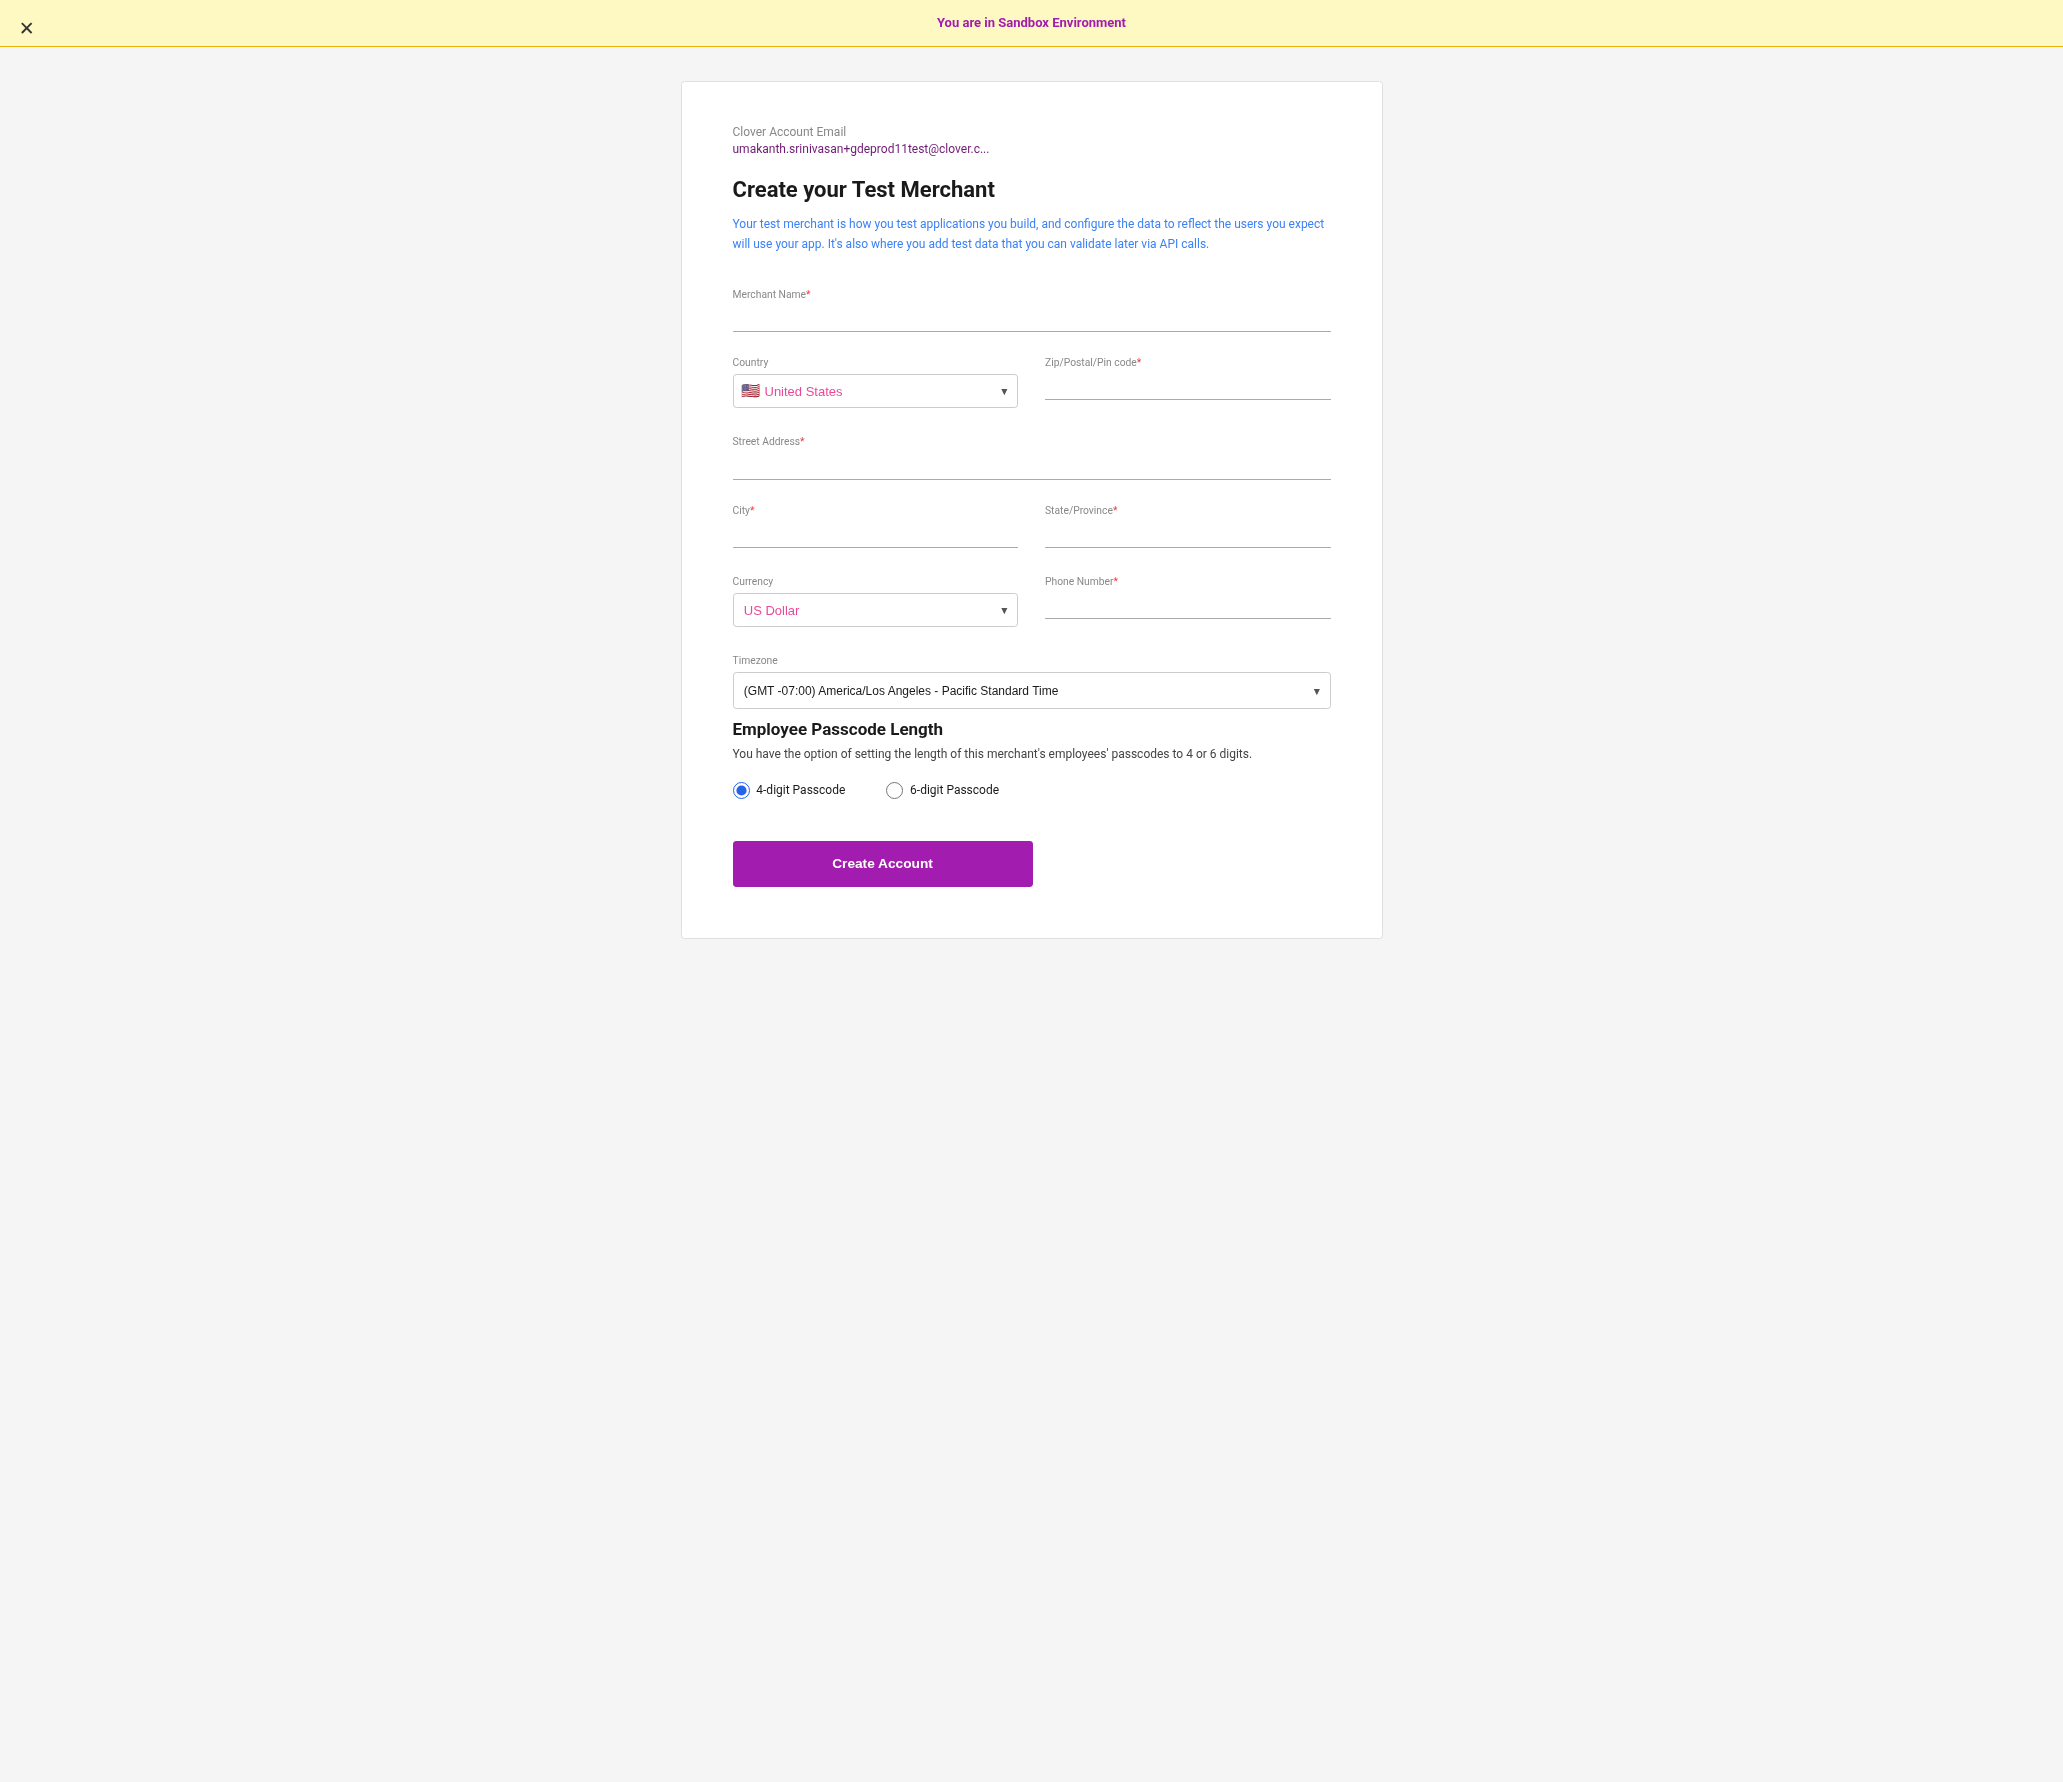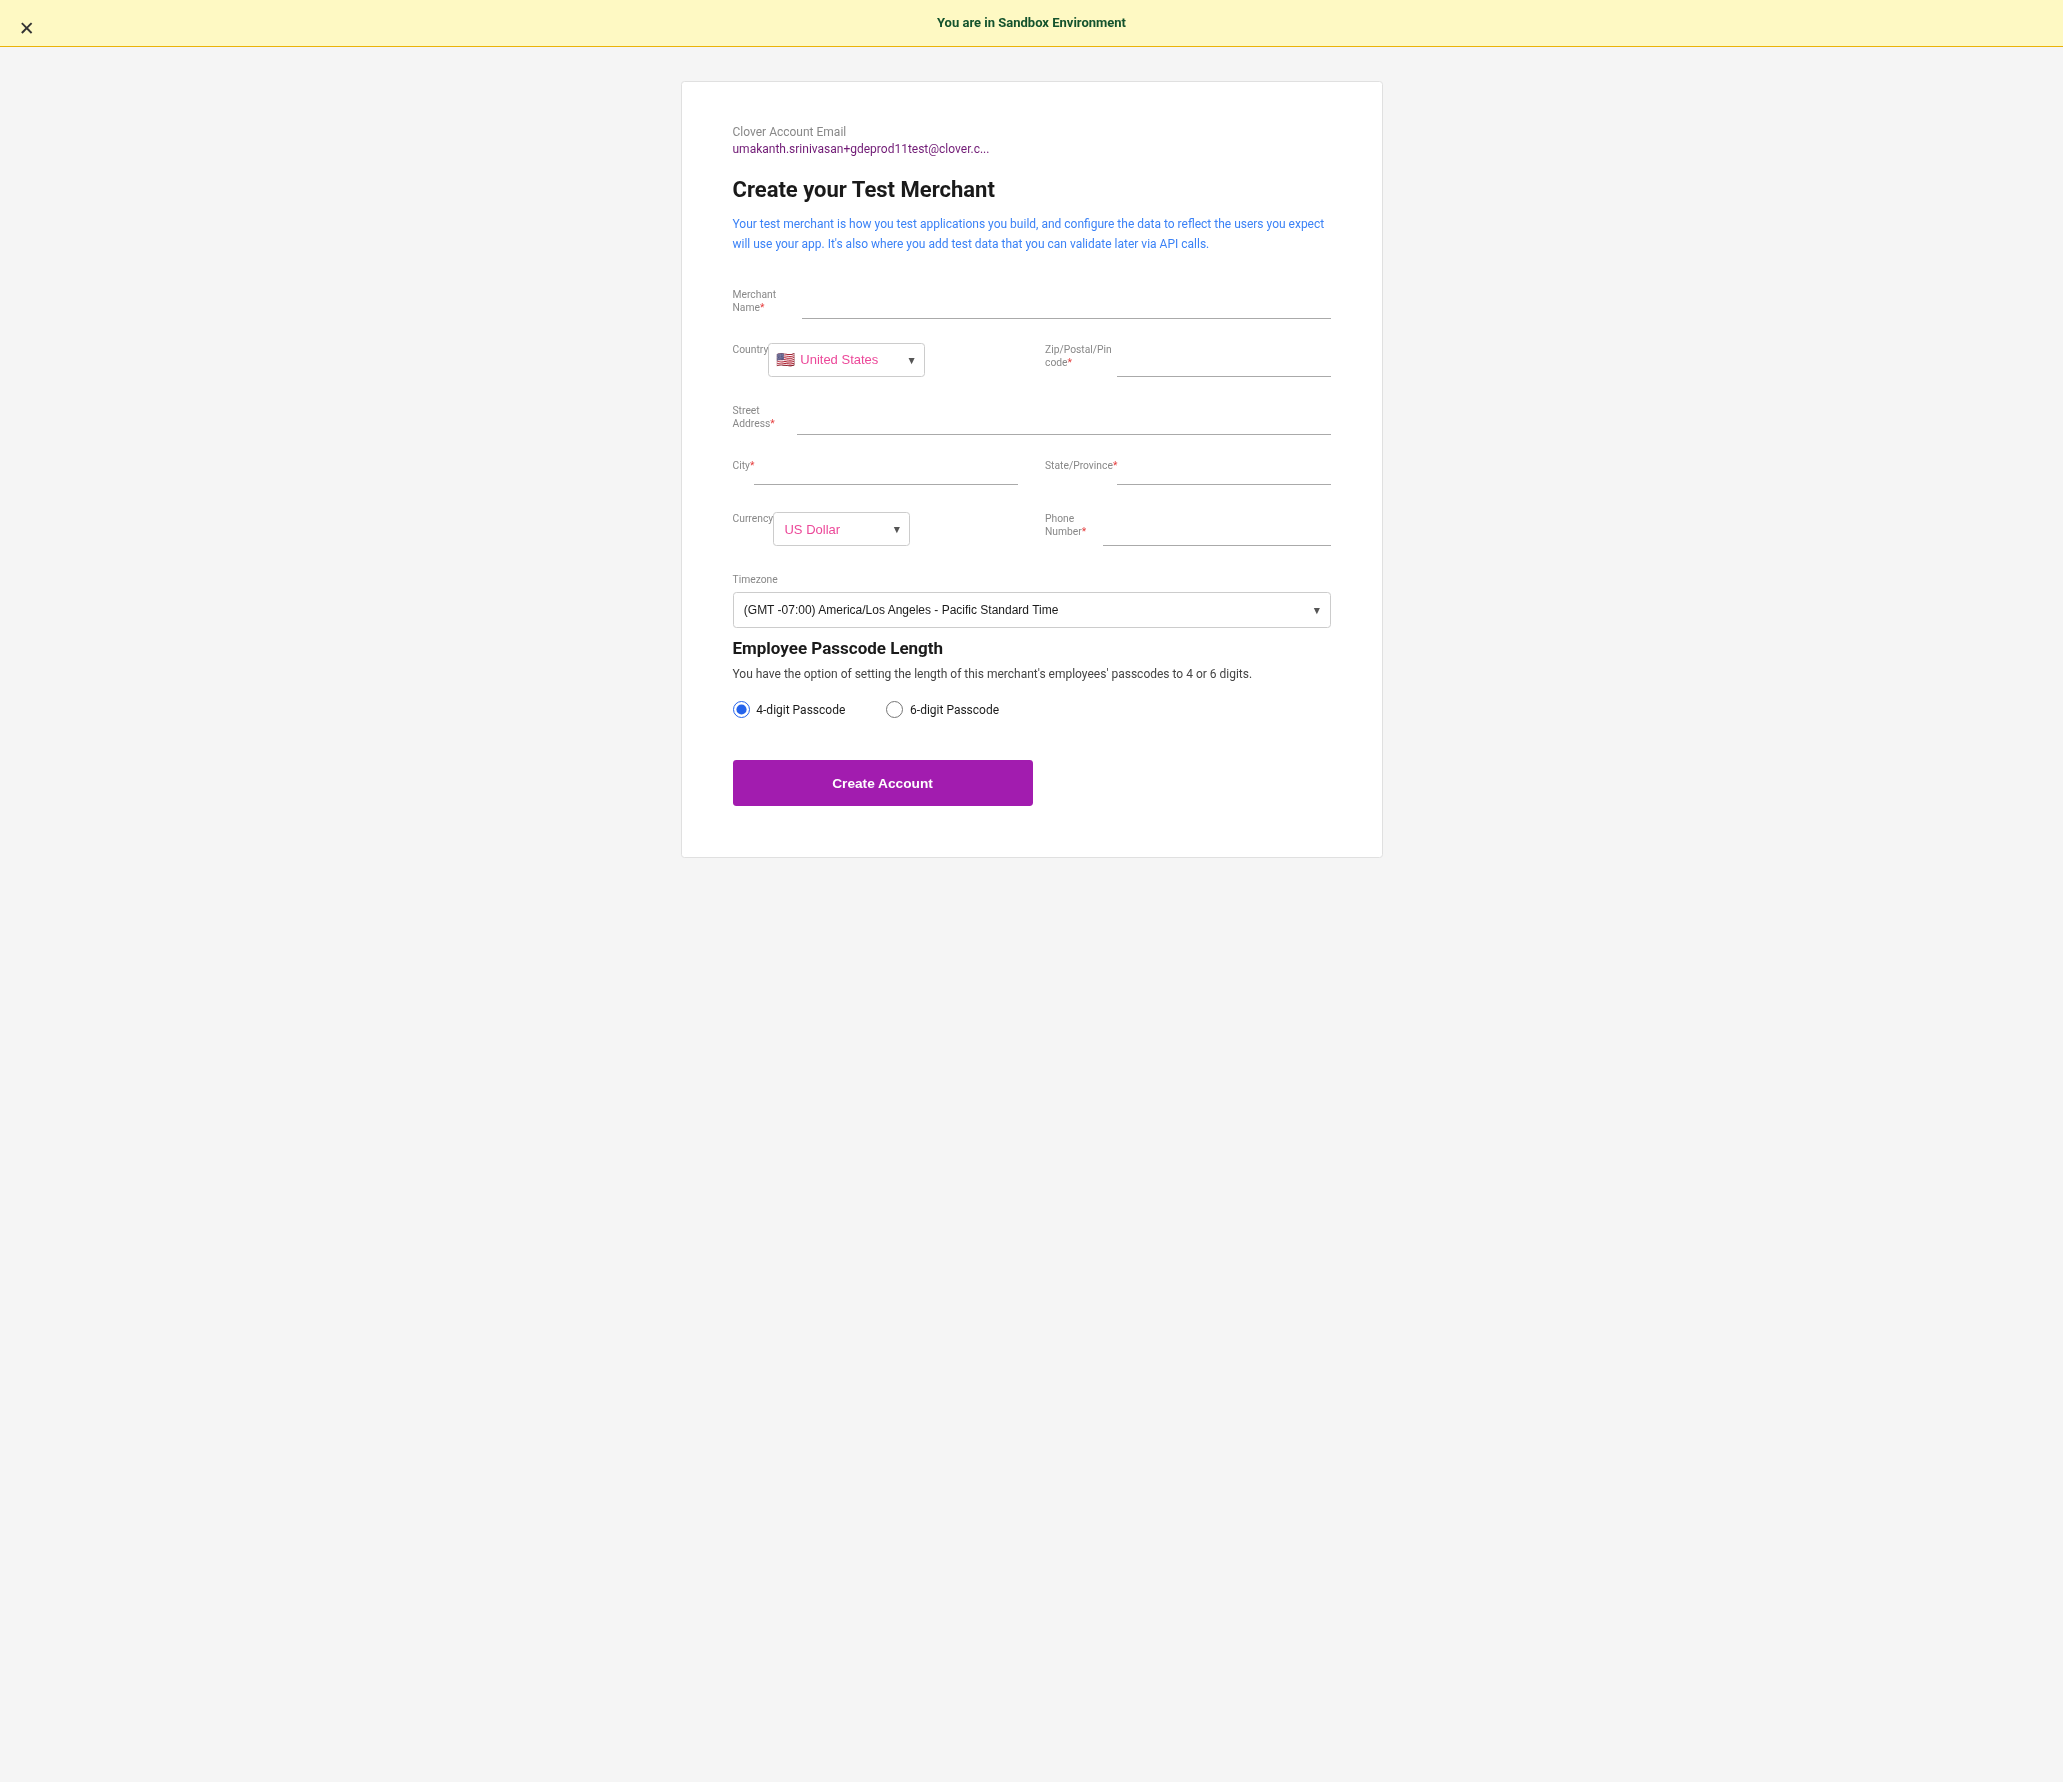--- a/index.html
+++ b/index.html
@@ -29,21 +29,21 @@
       line-height: 1;
     }
 
     .sandbox-banner {
       background: #fef9c3;
       border-bottom: 1.7px solid #eab308;
       text-align: center;
       padding: 15.4px;
       font-size: 13px;
       font-weight: 700;
-      color: #14532d;
+      color: #a21caf;
     }
 
     .page-wrapper {
       display: flex;
       justify-content: center;
       padding: 34px 17px 51px;
     }
 
     .form-card {
       background: #fff;
@@ -81,21 +81,21 @@
     }
 
     .form-row {
       display: flex;
       gap: 27px;
       margin-bottom: 27px;
     }
 
     .form-group {
       display: flex;
-      flex-direction: row;
+      flex-direction: column;
       flex: 1;
     }
 
     .form-group.full-width {
       flex: unset;
       width: 100%;
     }
 
     .form-label {
       font-size: 10.3px;

